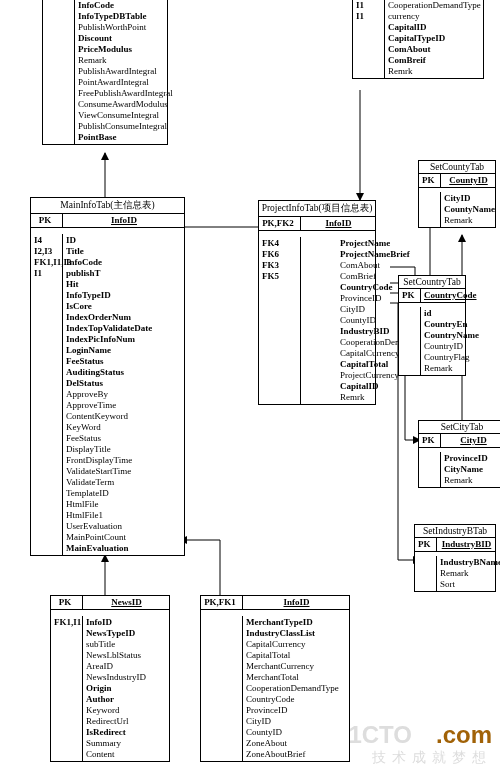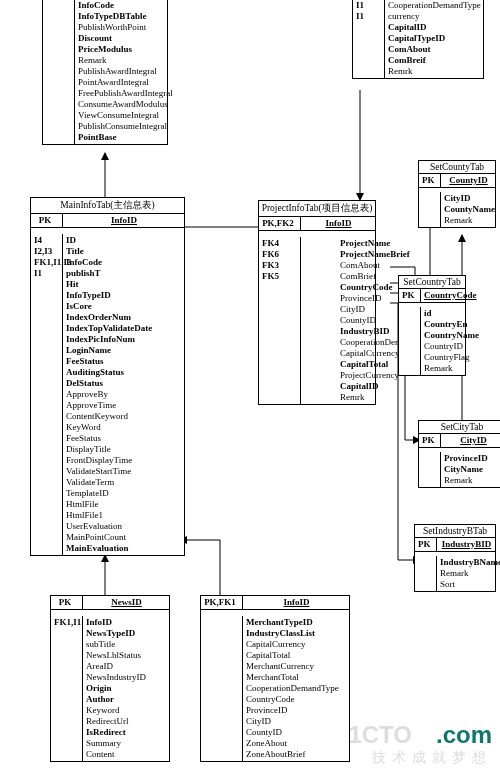--- a/index.html
+++ b/index.html
@@ -61,21 +61,21 @@
     position: absolute;
     right: 8px;
     bottom: 26px;
     font-family: Arial, sans-serif;
     font-size: 24px;
     font-weight: bold;
     color: #ddd;
     letter-spacing: 0px;
     z-index: 0;
   }
-  .watermark-logo .dot { color: #0f766e; margin-left: 24px; }
+  .watermark-logo .dot { color: #a16207; margin-left: 24px; }
   .watermark-sub {
     position: absolute;
     right: 8px;
     bottom: 8px;
     font-family: "SimHei", sans-serif;
     font-size: 14px;
     color: #ddd;
     letter-spacing: 6px;
     z-index: 0;
   }

